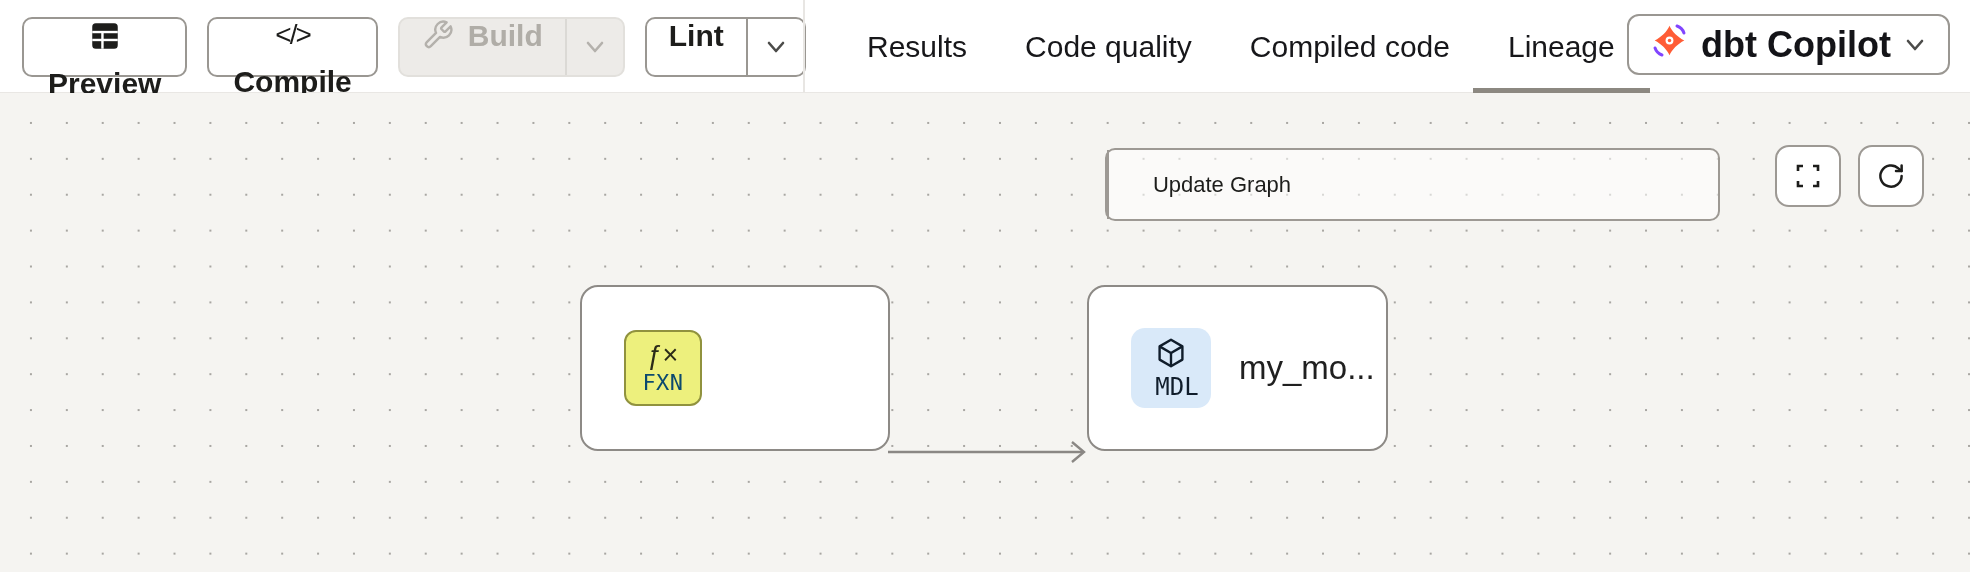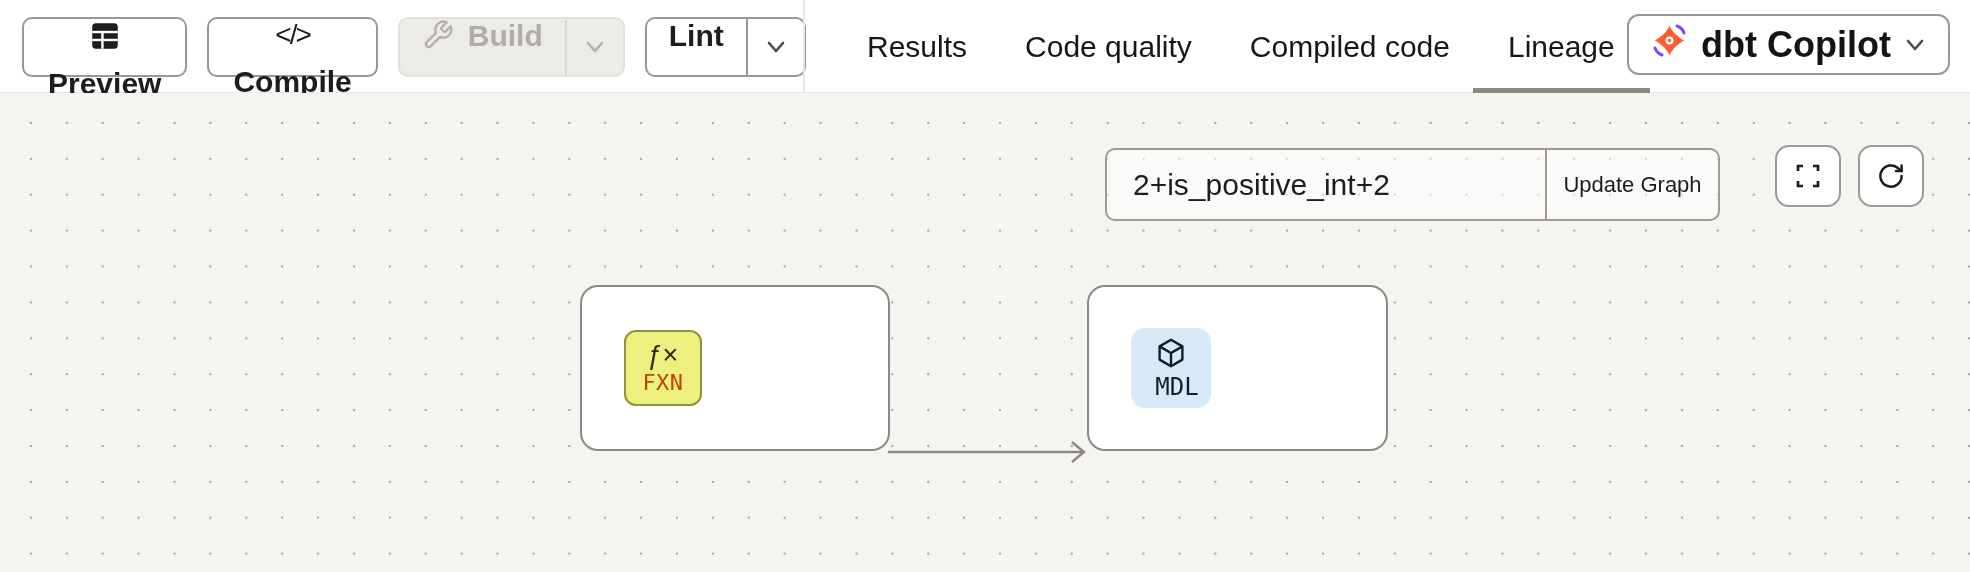--- a/index.html
+++ b/index.html
@@ -66,21 +66,21 @@
   .node { position:absolute; top:192px; height:166px; background:#fff; border:2px solid #8d8a86;
           border-radius:18px; display:flex; align-items:center; padding-left:42px; gap:28px; cursor:pointer; }
   .node-function { left:580px; width:310px; }
   .node-model { left:1087px; width:301px; }
   .node-label { font-size:33px; color:#202020; white-space:nowrap; }
 
   .badge { display:flex; flex-direction:column; align-items:center; justify-content:center; }
   .badge-fxn { width:78px; height:76px; background:#edf07d; border:2px solid #90923e; border-radius:12px; }
   .badge-fxn .g1 { font-size:27px; line-height:29px; color:#2b2b18; font-weight:500; }
   .badge-fxn .g2 { font-family:"DejaVu Sans Mono", monospace; font-size:22px; line-height:26px;
-                   color:#c2410c; letter-spacing:0.5px; }
+                   color:#0c4a6e; letter-spacing:0.5px; }
   .badge-mdl { width:80px; height:80px; background:#d9e9f9; border-radius:14px; }
   .badge-mdl .g2 { font-family:"DejaVu Sans Mono", monospace; font-size:24px; line-height:28px;
                    color:#101d2b; margin-top:2px;margin-left:12px; }
 
   .edge-svg { position:absolute; left:888px; top:343px; }
 </style>
 </head>
 <body>
 
 <div class="app">
@@ -167,21 +167,20 @@
       <span>dbt Copilot</span>
       <svg width="22" height="14" viewBox="0 0 22 14">
         <polyline class="chev" points="4,3 11,11 18,3"></polyline>
       </svg>
     </button>
   </div>
 
   <div class="canvas">
 
     <div class="selector-group">
-      <input class="selector-input" type="text" value="2+is_positive_int+2" style="">
       <button class="update-btn">Update Graph</button>
     </div>
 
     <button class="icon-btn fullscreen">
       <svg width="30" height="30" viewBox="0 0 24 24" fill="none" stroke="#1d1d1b" stroke-width="2.1">
         <path d="M4 8V4h4"></path>
           <path d="M16 4h4v4"></path>
           <path d="M20 16v4h-4"></path>
           <path d="M8 20H4v-4"></path>
       </svg>
@@ -207,16 +206,17 @@
 
     <div class="node node-model">
       <div class="badge badge-mdl">
         <svg width="36" height="36" viewBox="0 0 24 24" fill="none" stroke="#101d2b" stroke-width="1.6" stroke-linejoin="round">
           <path d="M12 3.2 L19.6 7.6 V16.4 L12 20.8 L4.4 16.4 V7.6 Z"></path>
           <path d="M4.4 7.6 L12 12 L19.6 7.6"></path>
           <path d="M12 12 V20.8"></path>
         </svg>
         <span class="g2">MDL</span>
       </div>
+      <span class="node-label">my_mo...</span>
     </div>
 
   </div>
 </div>
 
 </body></html>

